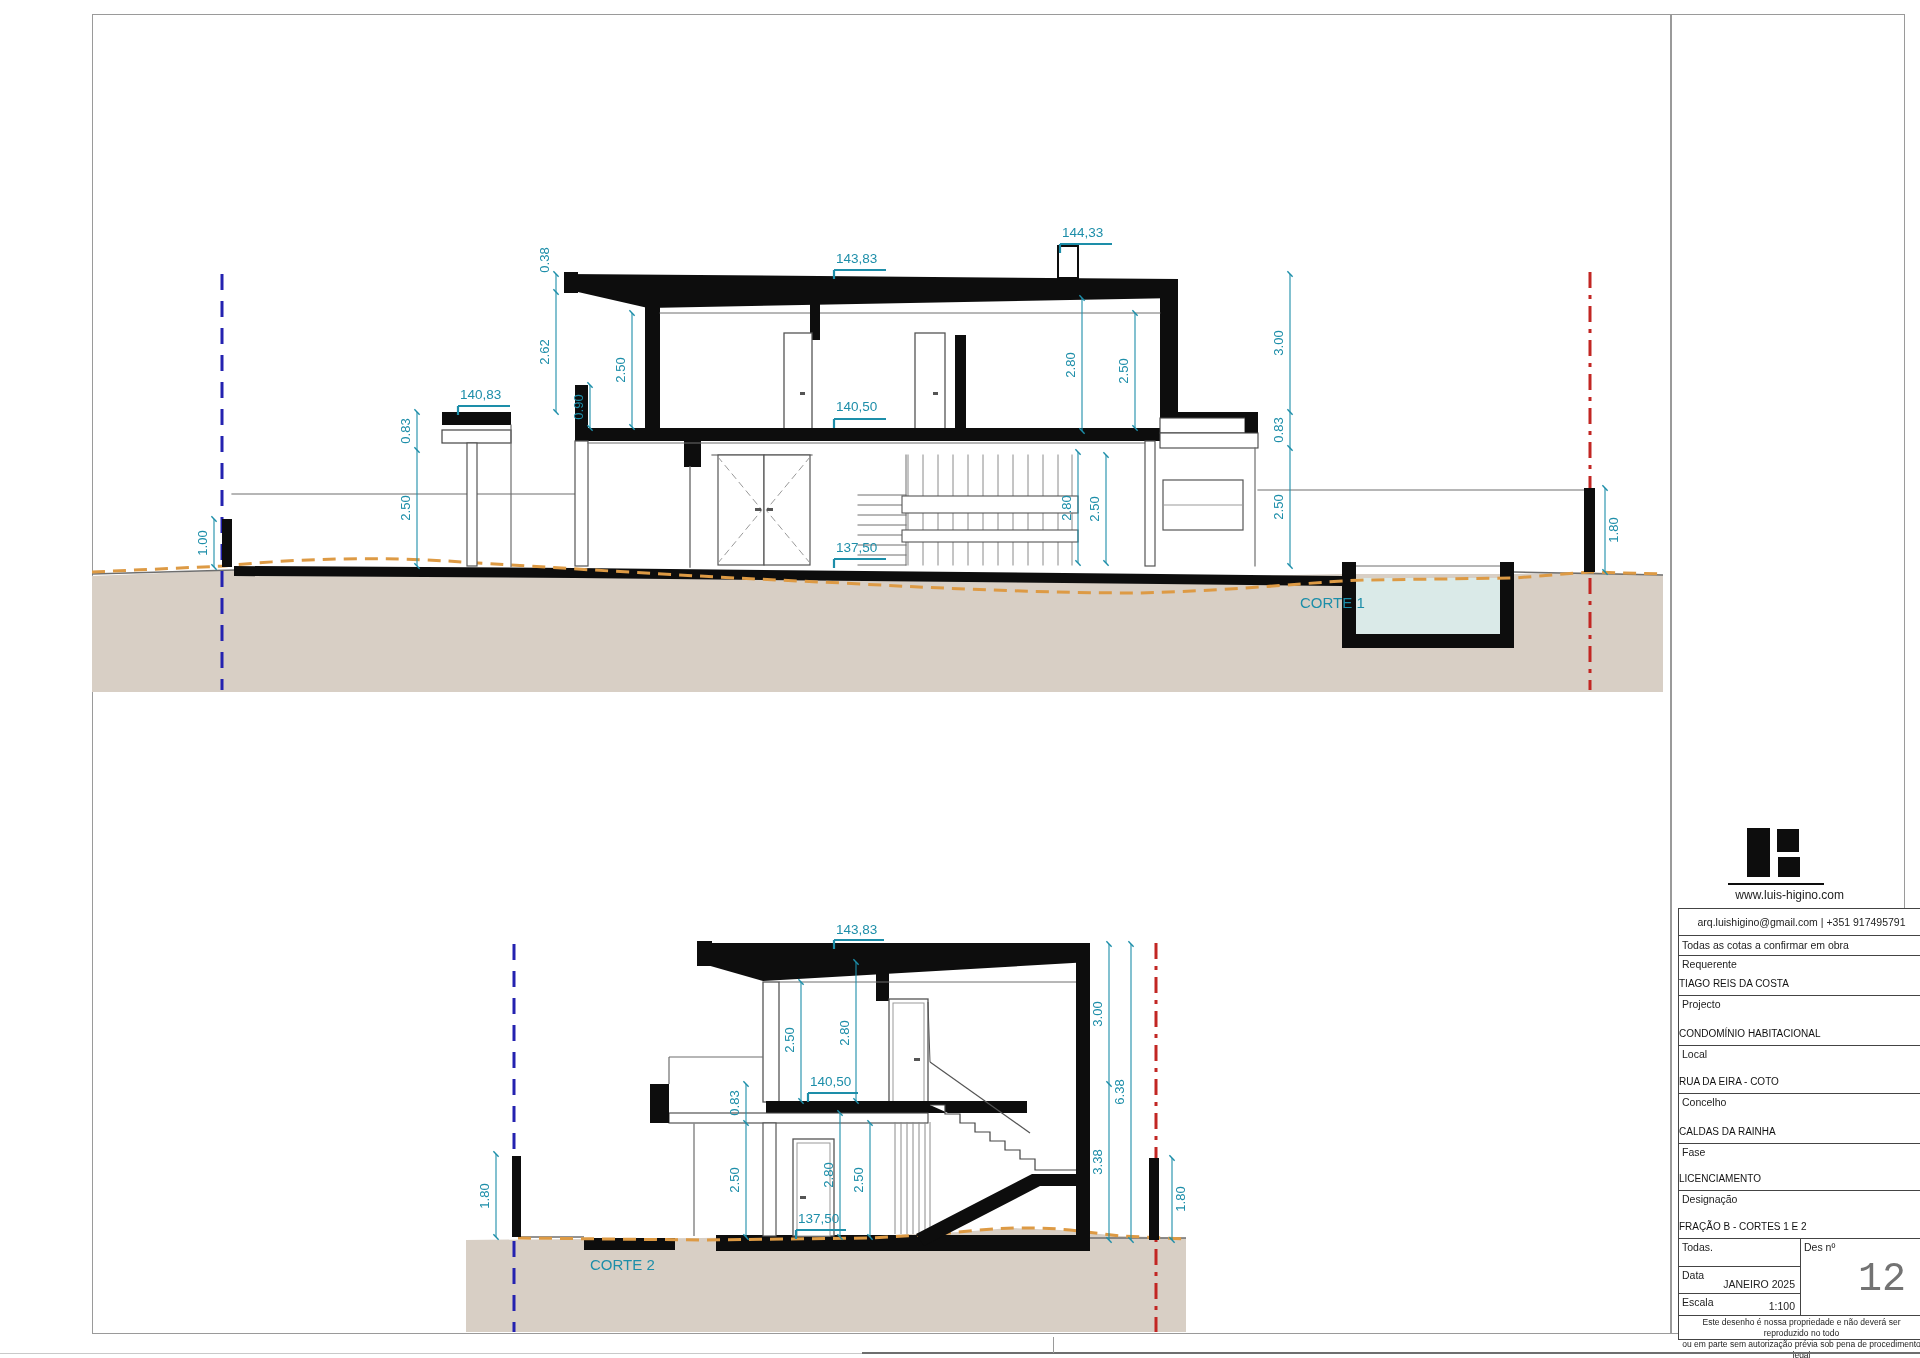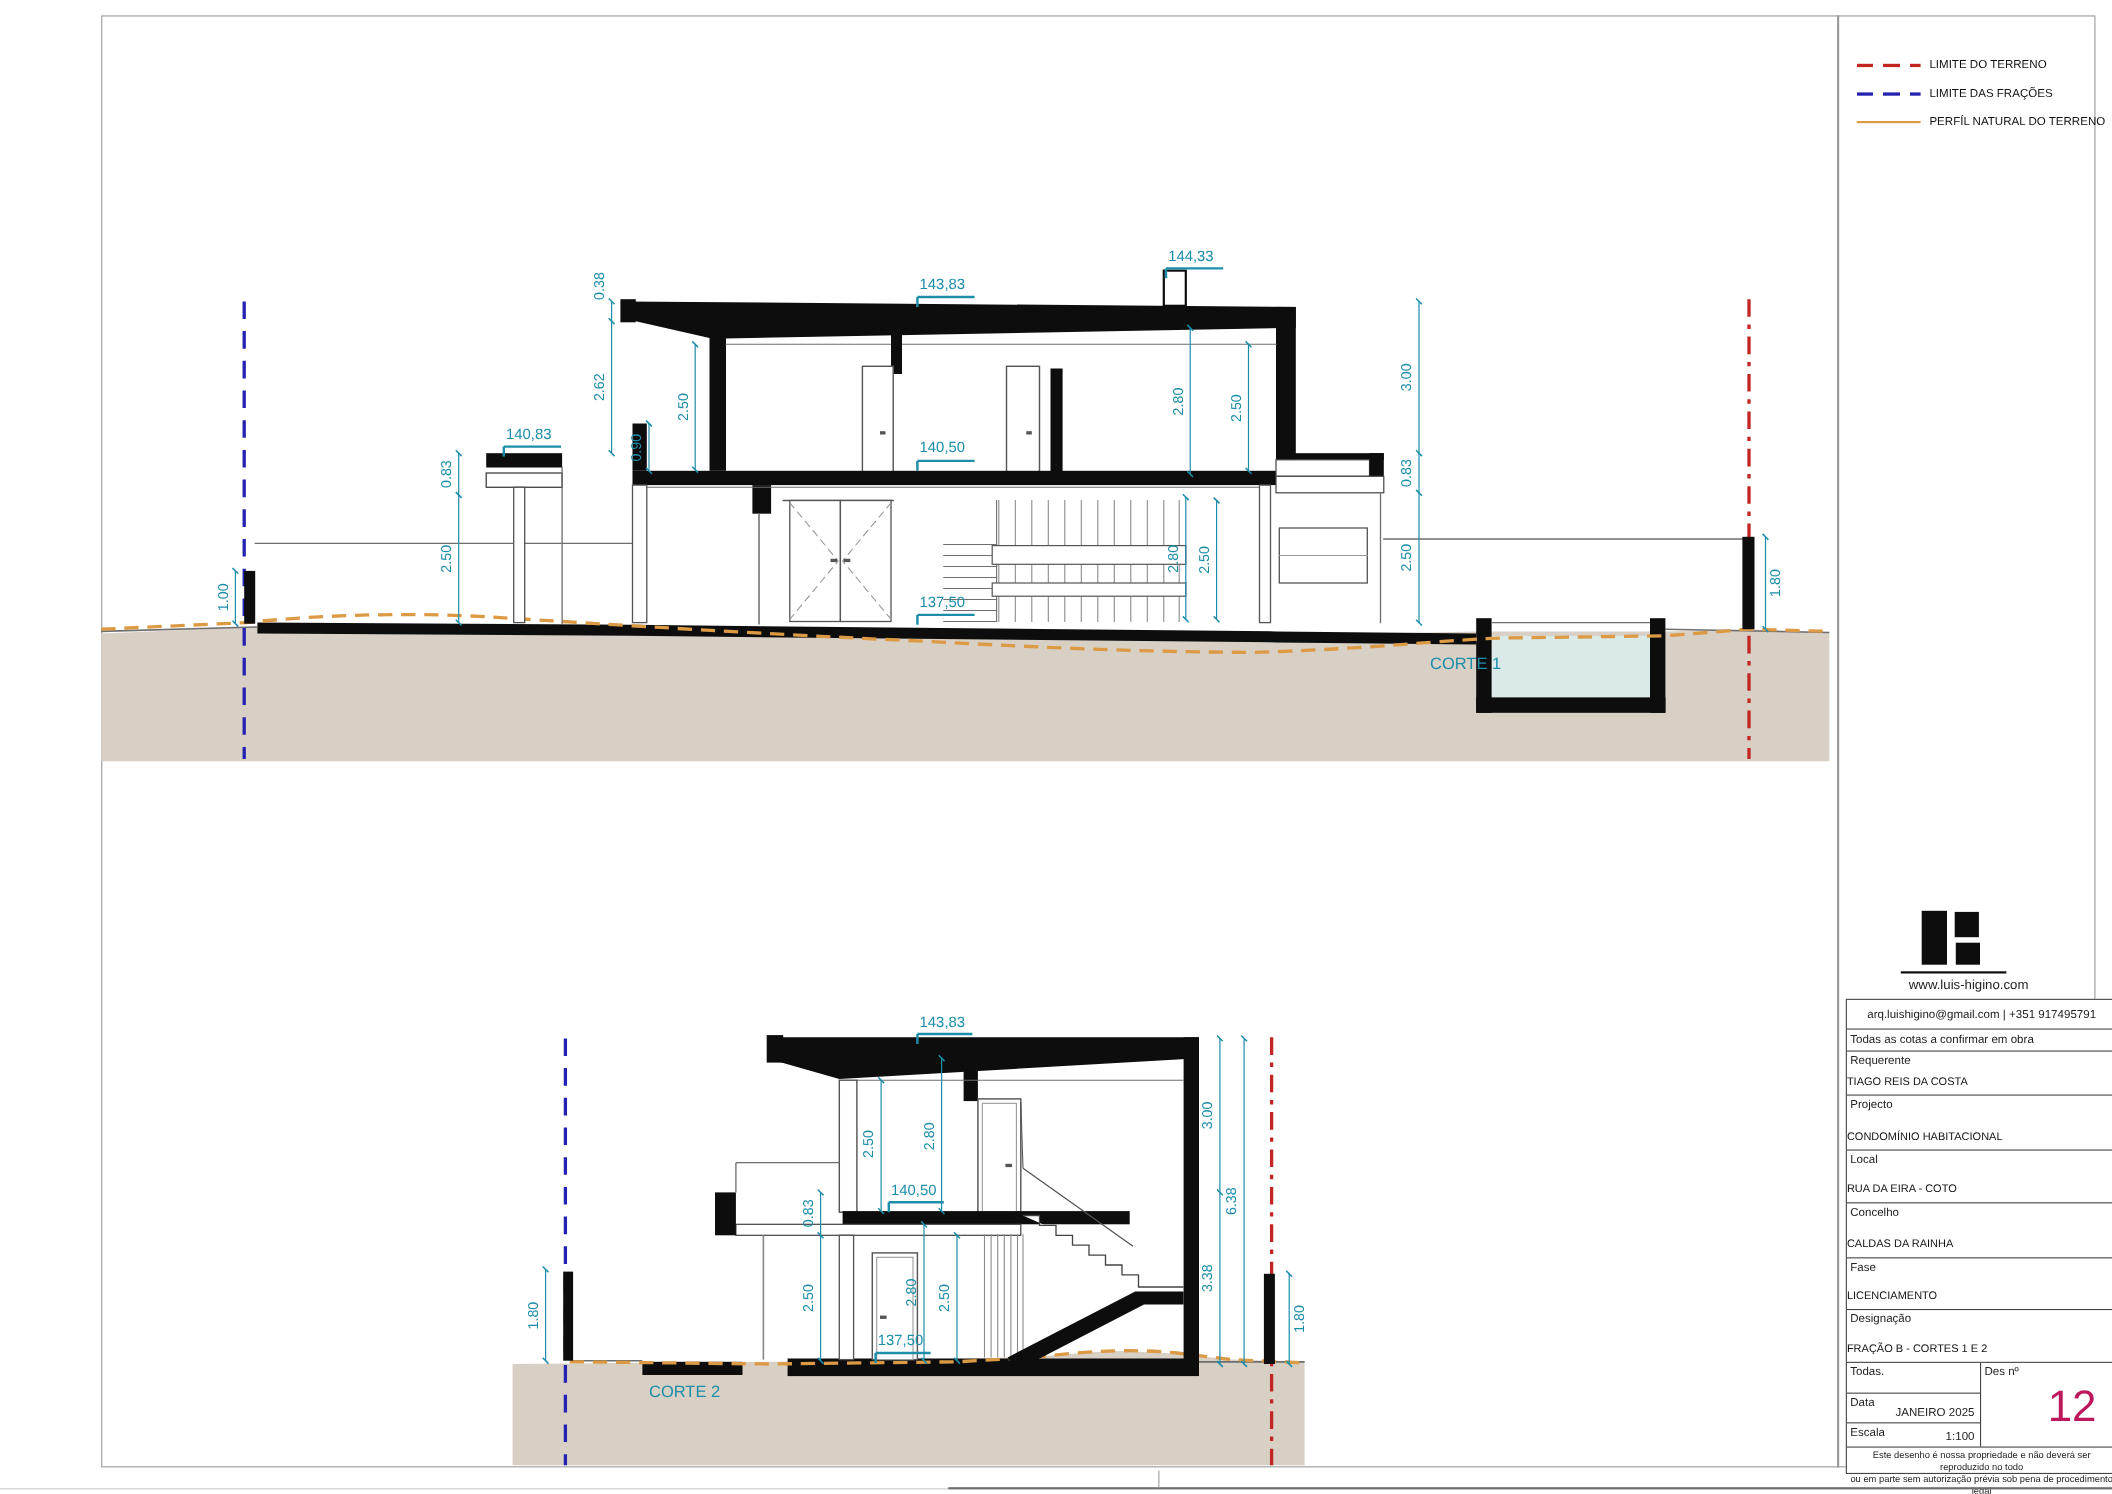--- a/index.html
+++ b/index.html
@@ -35,49 +35,35 @@
   .tb-contact{height:26px;font-size:10.5px;text-align:center;line-height:26px;}
   .tb-note{height:20px;font-size:10.5px;line-height:18px;padding-left:3px;}
   .tb-label{position:absolute;left:3px;top:2px;font-size:10.5px;color:#222;}
   .tb-value{position:absolute;left:0;right:0;bottom:6px;font-size:10px;color:#111;}
   .tb-grid{display:flex;height:77px;}
   .tb-grid-left{width:122px;box-sizing:border-box;border-right:1px solid #444;display:flex;flex-direction:column;}
   .tb-grid-cell{position:relative;box-sizing:border-box;border-top:1px solid #444;flex:1;}
   .tb-grid-cell:first-child{border-top:none;}
   .tb-grid-value{position:absolute;right:5px;bottom:3px;font-size:10.5px;}
   .tb-des{flex:1;position:relative;}
-  .tb-des-num{position:absolute;right:18px;top:18px;font-size:40px;color:#be185d;}
+  .tb-des-num{position:absolute;right:18px;top:18px;font-size:40px;color:#737373;font-family:Liberation Mono, monospace;}
   .tb-footer{height:24px;font-size:8.5px;text-align:center;line-height:11px;padding-top:1px;color:#222;}
 
   .bottom-line-light{position:absolute;left:0;top:1353px;width:862px;height:1px;background:#c9c9c9;}
   .bottom-line-dark{position:absolute;left:862px;top:1352px;width:1058px;height:2px;background:#6e6e6e;}
   .bottom-tick{position:absolute;left:1053px;top:1337px;width:1px;height:16px;background:#9a9a9a;}
 </style>
 </head>
 <body>
 
 <div id="sheet">
 
   <div class="frame"></div>
   <div class="tb-divider"></div>
 
-  <div class="legend">
-    <div class="legend-row">
-      <div class="legend-swatch sw-red"></div>
-      <div class="legend-label">LIMITE DO TERRENO</div>
-    </div>
-    <div class="legend-row">
-      <div class="legend-swatch sw-blue"></div>
-      <div class="legend-label">LIMITE DAS FRAÇÕES</div>
-    </div>
-    <div class="legend-row">
-      <div class="legend-swatch sw-orange"></div>
-      <div class="legend-label">PERFÍL NATURAL DO TERRENO</div>
-    </div>
-  </div>
 
   <svg style="left:90px;top:180px;" width="1580" height="520" viewBox="90 180 1580 520">
     <defs>
       <marker id="tk" viewBox="0 0 10 10" refX="5" refY="5" markerWidth="8" markerHeight="8" orient="auto">
         <line x1="2" y1="8" x2="8" y2="2" stroke="#1d8ea9" stroke-width="1.6"></line>
       </marker>
     </defs>
 
     <g>
       <polygon points="92,576 234,570 575,570 1160,578 1342,574 1514,574 1590,572 1663,575 1663,692 92,692" fill="#d8cfc5"></polygon>

